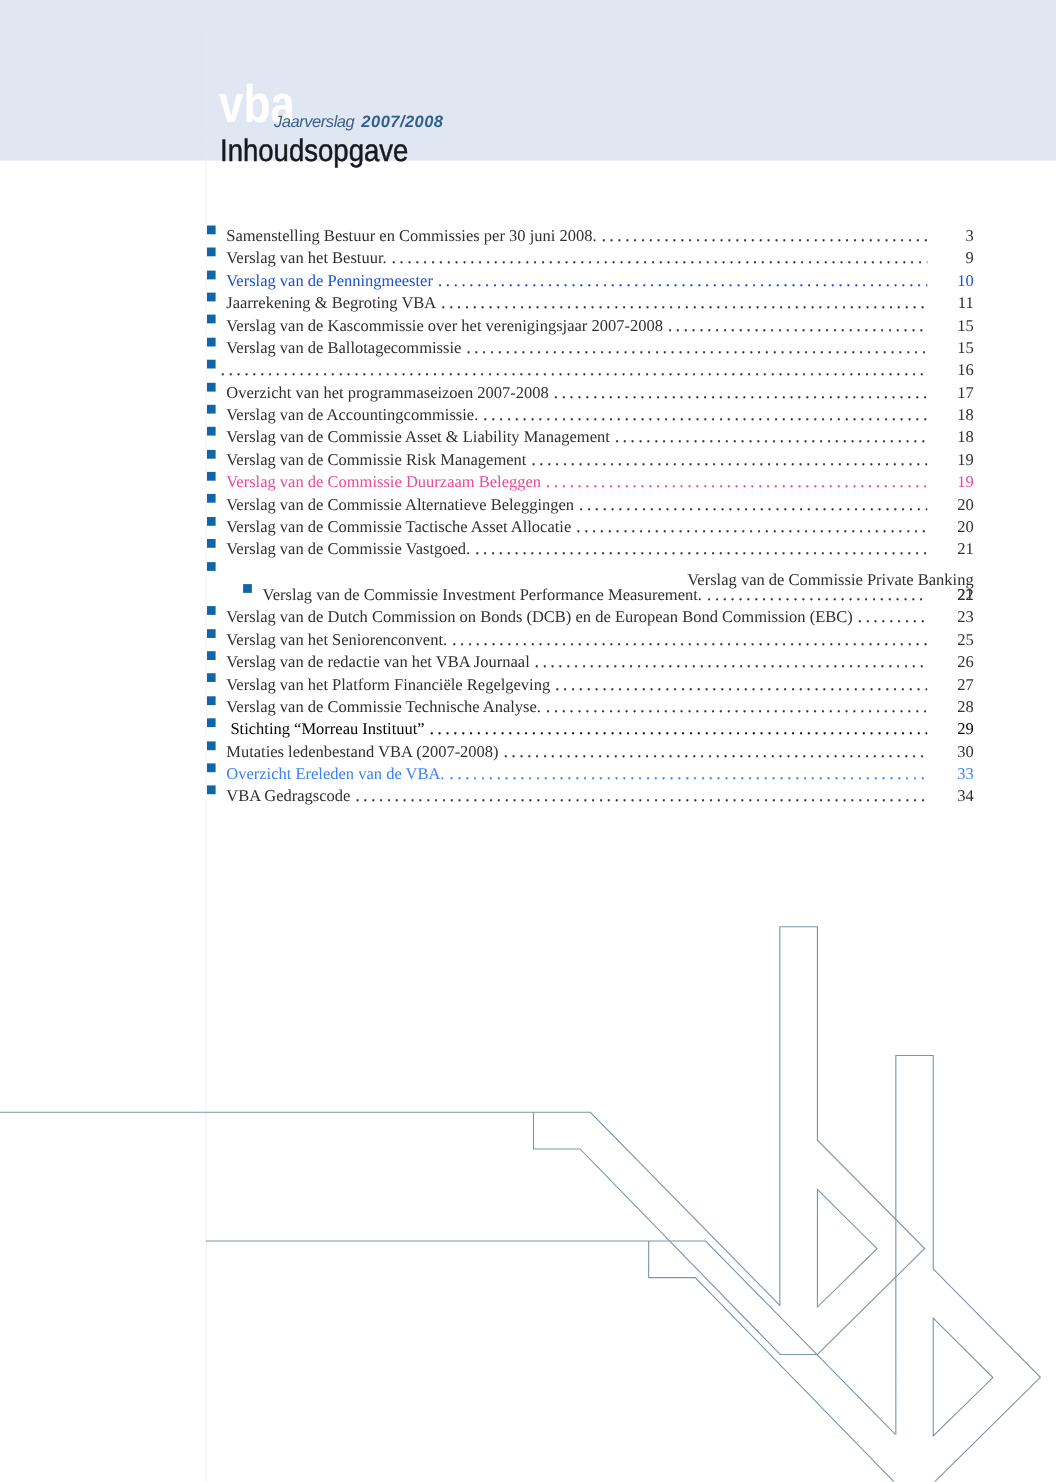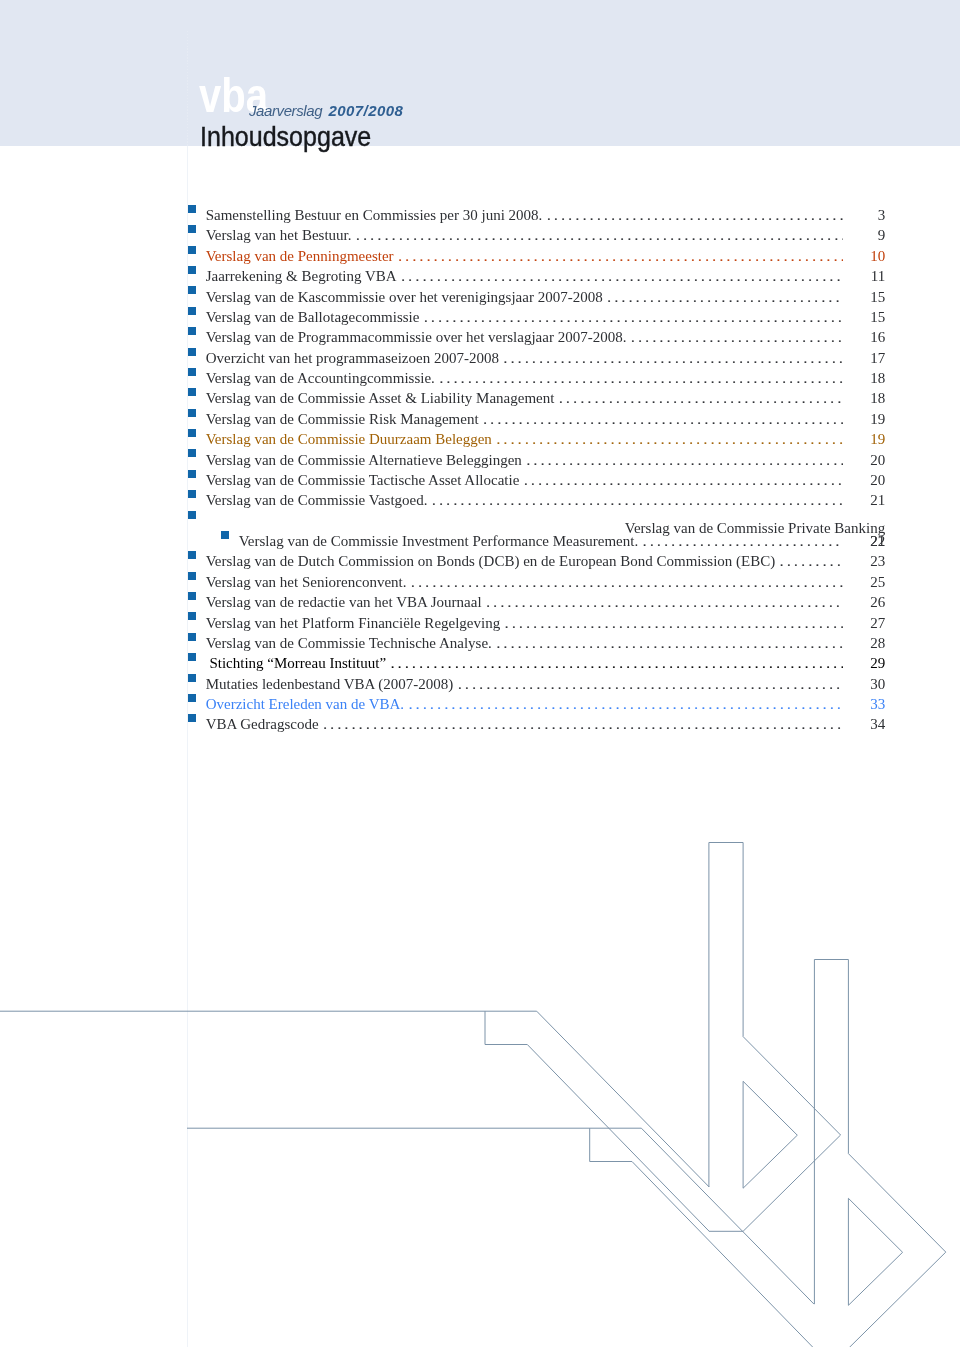--- a/index.html
+++ b/index.html
@@ -64,21 +64,21 @@
         <span class="toc-label">Samenstelling Bestuur en Commissies per 30 juni 2008.</span>
         <span class="leader">...........................................................................................................................................</span>
         <span class="toc-page">3</span>
       </div>
       <div class="toc-row" style="color: rgb(46, 48, 52);">
         <span class="bullet" style="background: rgb(17, 102, 169);"></span>
         <span class="toc-label">Verslag van het Bestuur.</span>
         <span class="leader">...........................................................................................................................................</span>
         <span class="toc-page">9</span>
       </div>
-      <div class="toc-row" style="color: #c2410c;">
+      <div class="toc-row" style="color: #1d4ed8;">
         <span class="bullet" style="background: rgb(17, 102, 169);"></span>
         <span class="toc-label">Verslag van de Penningmeester</span>
         <span class="leader">...........................................................................................................................................</span>
         <span class="toc-page">10</span>
       </div>
       <div class="toc-row" style="color: rgb(46, 48, 52);">
         <span class="bullet" style="background: rgb(17, 102, 169);"></span>
         <span class="toc-label">Jaarrekening &amp; Begroting VBA</span>
         <span class="leader">...........................................................................................................................................</span>
         <span class="toc-page">11</span>
@@ -90,21 +90,20 @@
         <span class="toc-page">15</span>
       </div>
       <div class="toc-row" style="color: rgb(46, 48, 52);">
         <span class="bullet" style="background: rgb(17, 102, 169);"></span>
         <span class="toc-label">Verslag van de Ballotagecommissie</span>
         <span class="leader">...........................................................................................................................................</span>
         <span class="toc-page">15</span>
       </div>
       <div class="toc-row" style="color: rgb(46, 48, 52);">
         <span class="bullet" style="background: rgb(17, 102, 169);"></span>
-        <span class="toc-label">Verslag van de Programmacommissie over het verslagjaar 2007-2008.</span>
         <span class="leader">...........................................................................................................................................</span>
         <span class="toc-page">16</span>
       </div>
       <div class="toc-row" style="color: rgb(46, 48, 52);">
         <span class="bullet" style="background: rgb(17, 102, 169);"></span>
         <span class="toc-label">Overzicht van het programmaseizoen 2007-2008</span>
         <span class="leader">...........................................................................................................................................</span>
         <span class="toc-page">17</span>
       </div>
       <div class="toc-row" style="color: rgb(46, 48, 52);">
@@ -118,21 +117,21 @@
         <span class="toc-label">Verslag van de Commissie Asset &amp; Liability Management</span>
         <span class="leader">...........................................................................................................................................</span>
         <span class="toc-page">18</span>
       </div>
       <div class="toc-row" style="color: rgb(46, 48, 52);">
         <span class="bullet" style="background: rgb(17, 102, 169);"></span>
         <span class="toc-label">Verslag van de Commissie Risk Management</span>
         <span class="leader">...........................................................................................................................................</span>
         <span class="toc-page">19</span>
       </div>
-      <div class="toc-row" style="color: #a16207;">
+      <div class="toc-row" style="color: #ec4899;">
         <span class="bullet" style="background: rgb(17, 102, 169);"></span>
         <span class="toc-label">Verslag van de Commissie Duurzaam Beleggen</span>
         <span class="leader">...........................................................................................................................................</span>
         <span class="toc-page">19</span>
       </div>
       <div class="toc-row" style="color: rgb(46, 48, 52);">
         <span class="bullet" style="background: rgb(17, 102, 169);"></span>
         <span class="toc-label">Verslag van de Commissie Alternatieve Beleggingen</span>
         <span class="leader">...........................................................................................................................................</span>
         <span class="toc-page">20</span>

